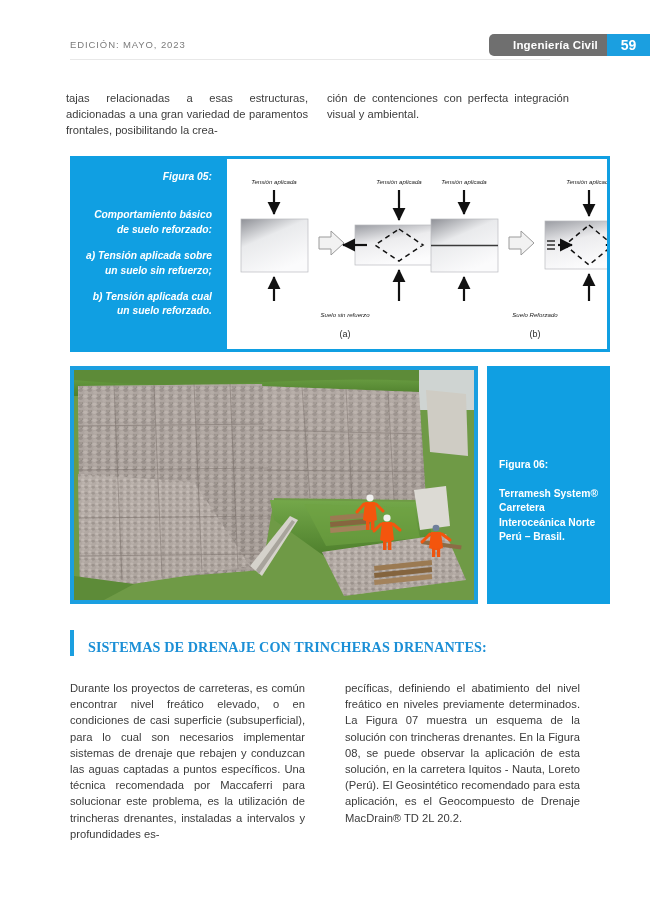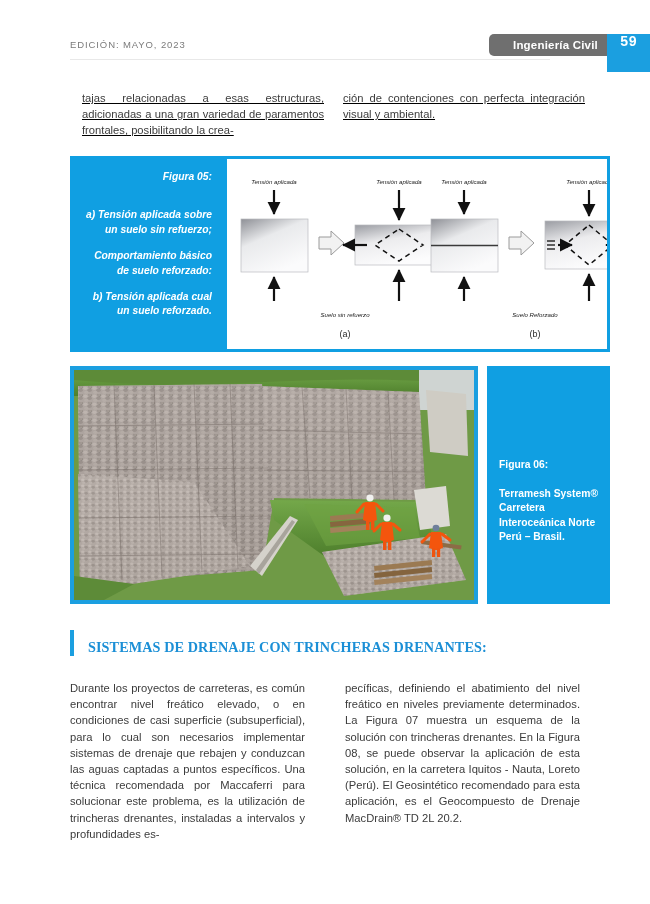--- a/index.html
+++ b/index.html
@@ -56,42 +56,40 @@
     font-size: 11.5px;
     font-weight: bold;
     letter-spacing: 0.2px;
     white-space: nowrap;
   }
   .page-num-box {
     position: absolute;
     left: 607px;
     top: 0px;
     width: 43px;
-    height: 38px;
+    height: 22px;
     background: #1b9fe0;
     display: flex;
-    align-items: flex-start;
+    align-items: center;
     justify-content: center;
-    font-family: Liberation Mono, monospace;
   }
   .page-num-box span {
     color: #ffffff;
     font-size: 14px;
     font-weight: bold;
   }
 
   
   .top-cols {
     position: absolute;
-    left: 82px;
+    left: 66px;
     top: 90px;
     width: 510px;
     display: flex;
     gap: 19px;
-    text-decoration: underline;
   }
   .col {
     width: 242px;
   }
   .body-text {
     font-size: 11.2px;
     line-height: 16.2px;
     color: #3b3b3b;
     text-align: justify;
     font-family: "Liberation Sans", sans-serif;
@@ -233,22 +231,22 @@
   </div>
   <div class="col">
     <p class="body-text">ción de contenciones con perfecta integración visual y ambiental.</p>
   </div>
 </div>
 
 <div class="fig05-wrap">
 
   <div class="fig05-caption">
     <div class="cap-title">Figura 05:</div>
+    <div class="cap-p">Comportamiento básico de suelo reforzado:</div>
     <div class="cap-p">a) Tensión aplicada sobre un suelo sin refuerzo;</div>
-    <div class="cap-p">Comportamiento básico de suelo reforzado:</div>
     <div class="cap-p">b) Tensión aplicada cual un suelo reforzado.</div>
   </div>
 
   <div class="fig05-diagram">
     <svg class="diag-svg" width="380" height="190" viewBox="0 0 380 190" xmlns="http://www.w3.org/2000/svg">
       <defs>
         <linearGradient id="blockGrad" x1="0" y1="0" x2="0.55" y2="1">
           <stop offset="0%" stop-color="#8e9096"></stop>
           <stop offset="42%" stop-color="#e9eaec"></stop>
           <stop offset="100%" stop-color="#fbfbfc"></stop>

